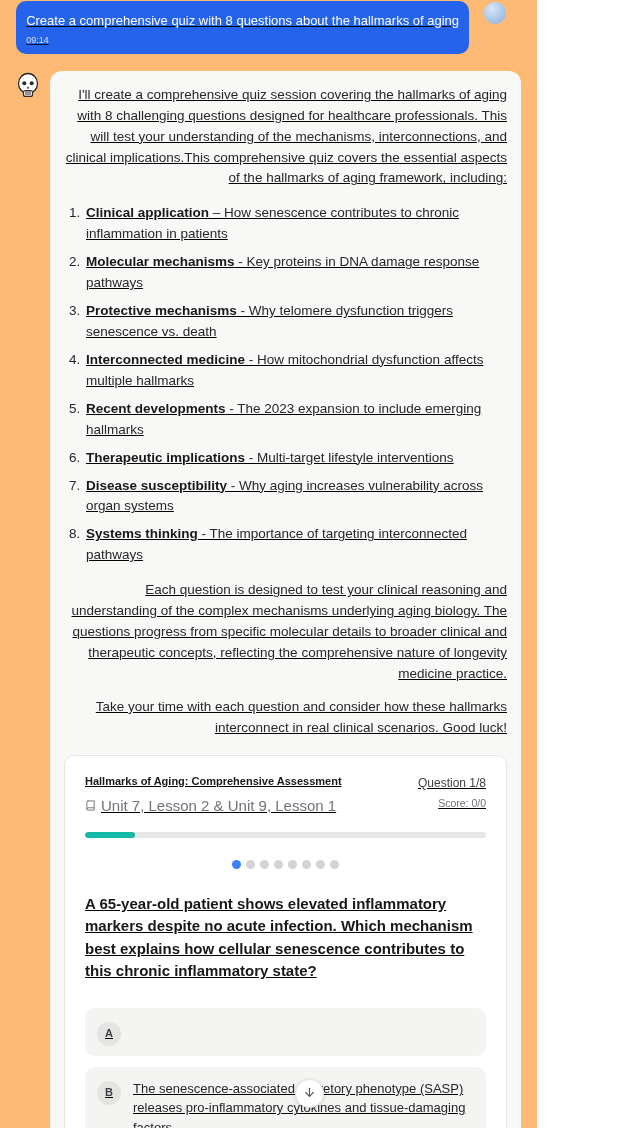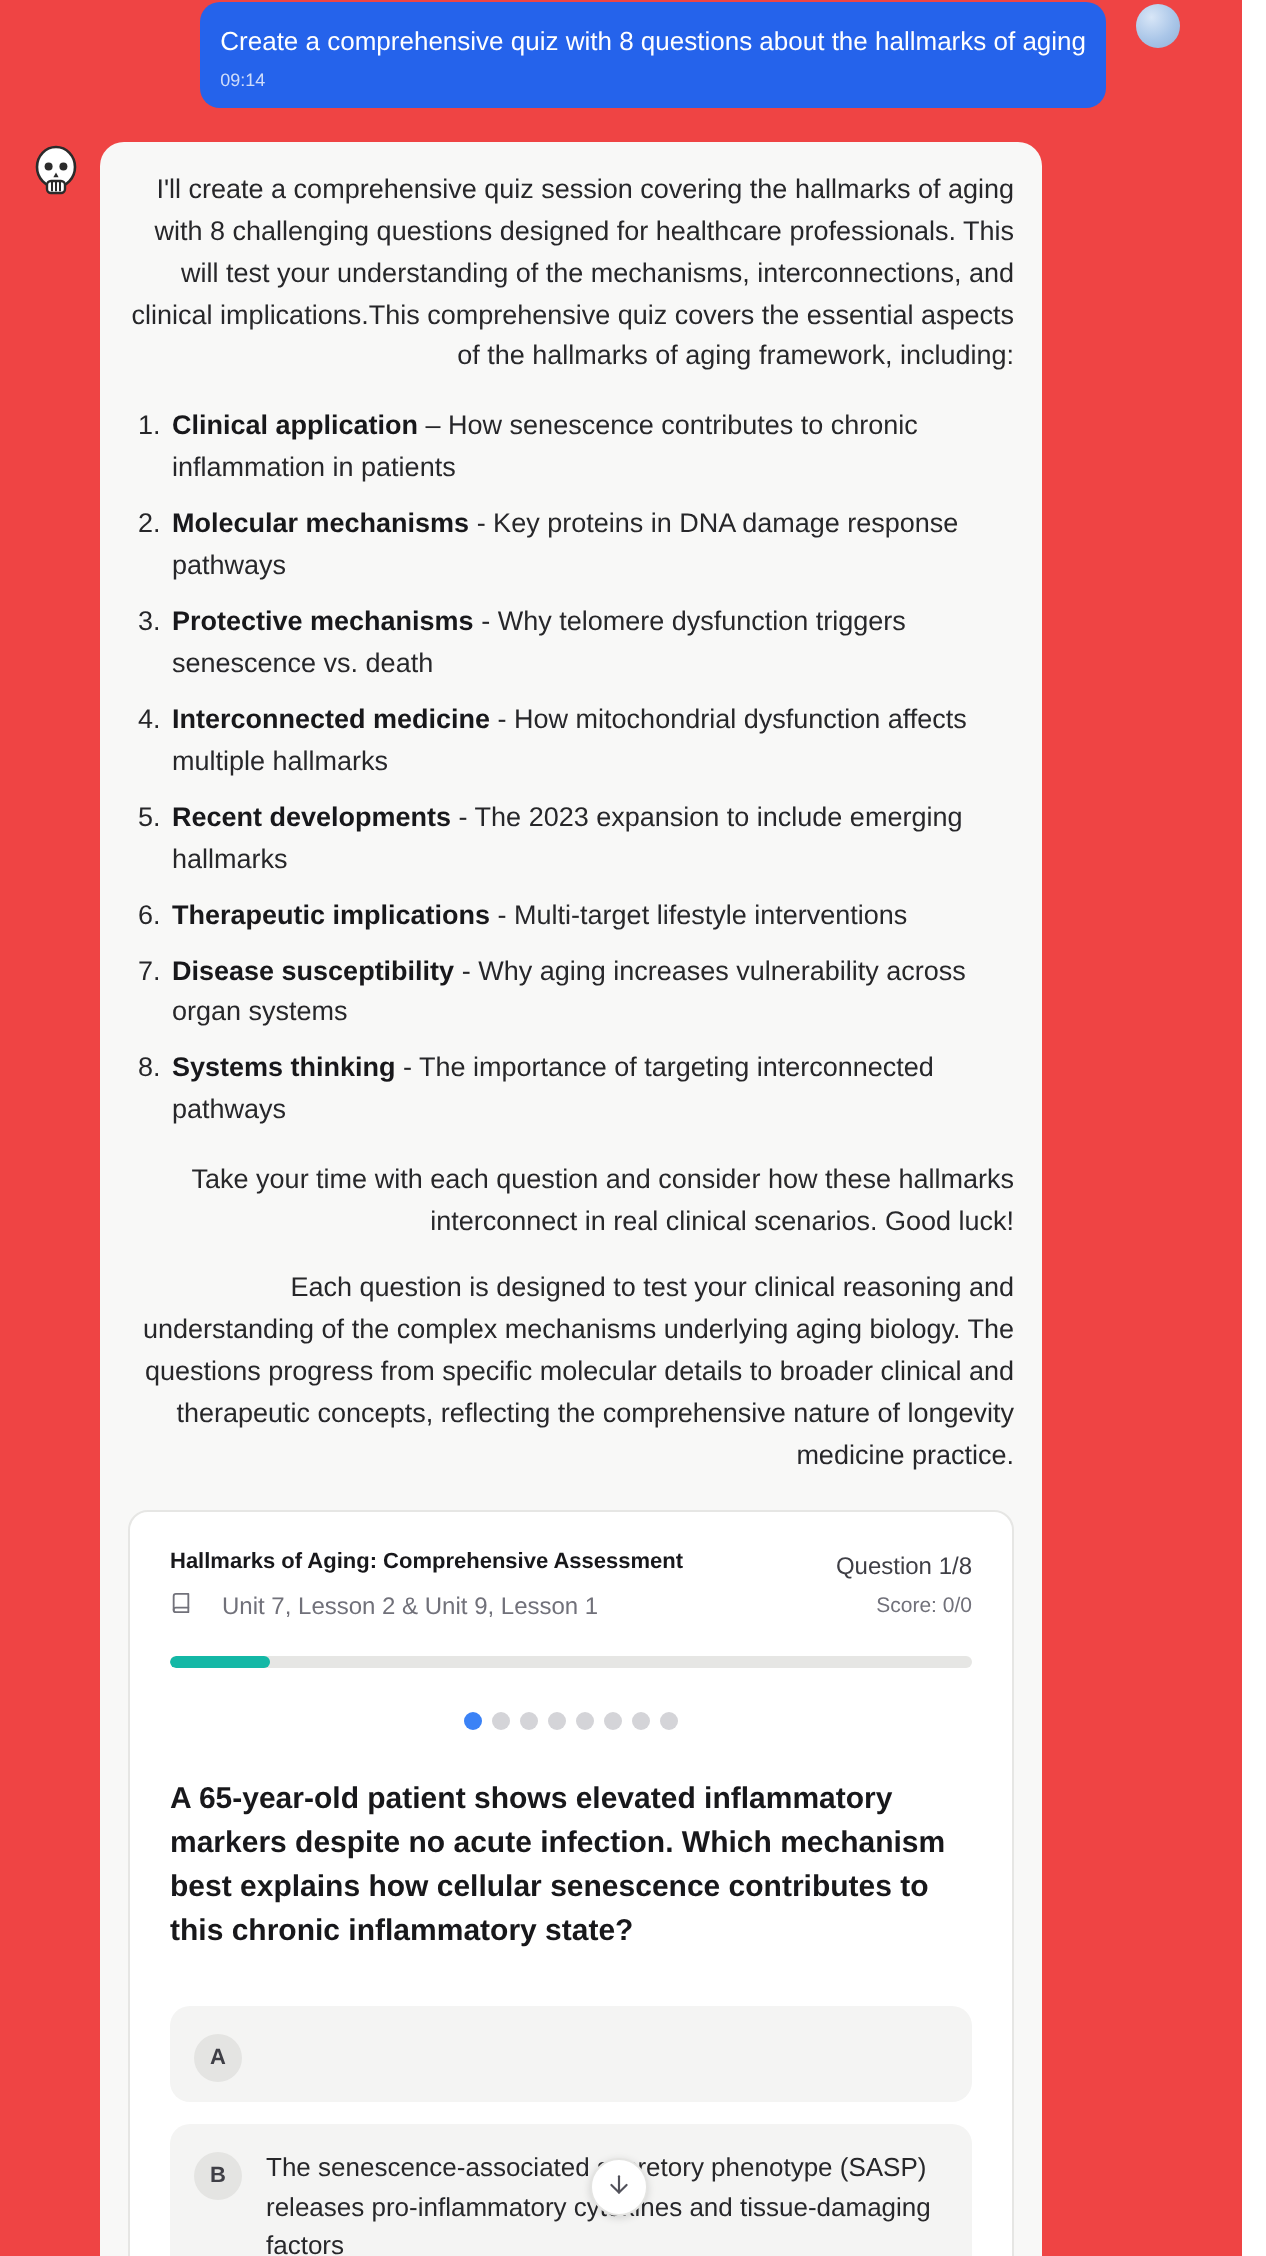--- a/index.html
+++ b/index.html
@@ -2,21 +2,21 @@
 <html style="--blue: #2563eb; --teal: #14b8a6; --dot-active: #3b82f6;"><head>
 <meta charset="utf-8">
 <style>
   :root{
     --blue:#2563eb;
     --teal:#14b8a6;
     --dot-active:#3b82f6;
   }
   *{box-sizing:border-box;}
   body{margin:0;background:#fff;font-family:"Liberation Sans",sans-serif;}
-  .page{position:relative;width:621px;height:1128px;overflow:hidden;background:#ef4444;}
+  .page{position:relative;width:537px;height:1128px;overflow:hidden;background:#fdba74;text-decoration:underline;}
 
   
   .user-row{display:flex;justify-content:flex-end;align-items:flex-start;gap:15px;padding:1px 31px 0 0;}
   .user-bubble{background:var(--blue);color:#fff;border-radius:10px;padding:11px 10px 7px 10px;max-width:460px;font-size:13px;line-height:1.4;}
   .user-time{font-size:9px;opacity:.78;margin-top:4px;}
   .user-avatar{width:22px;height:22px;border-radius:50%;flex-shrink:0;margin-top:1px;
     background:radial-gradient(circle at 35% 30%, #d8e6f7 0%, #aac6e8 55%, #8fb0d9 100%);}
 
   
   .assistant-row{display:flex;align-items:flex-start;gap:8px;padding-left:14px;margin-top:17px;}
@@ -25,21 +25,21 @@
     font-size:13.5px;color:#27272a;line-height:1.55;}
   .assistant-card p{margin:12px 0;text-align:right;}
   .assistant-card ol{margin:14px 0;padding-left:20px;}
   .assistant-card li{margin-bottom:7px;padding-left:2px;}
   .assistant-card strong{color:#18181b;}
 
   
   .quiz-card{background:#fff;border:1px solid #e6e6e4;border-radius:10px;padding:18px 20px 20px;margin-top:16px;}
   .quiz-header{display:flex;justify-content:space-between;align-items:flex-start;}
   .quiz-title{font-size:11px;font-weight:bold;color:#18181b;line-height:1.3;max-width:300px;}
-  .quiz-sub{display:flex;align-items:center;gap:15px;color:#71717a;font-size:12px;margin-top:6px;}
+  .quiz-sub{display:flex;align-items:center;gap:5px;color:#71717a;font-size:15px;margin-top:6px;}
   .quiz-meta{text-align:right;flex-shrink:0;}
   .q-counter{font-size:12px;color:#3f3f46;font-weight:500;}
   .q-score{font-size:10.5px;color:#71717a;margin-top:3px;}
 
   .progress-track{height:6px;background:#e6e6e4;border-radius:3px;margin-top:15px;overflow:hidden;}
   .progress-fill{height:100%;background:var(--teal);border-radius:3px;width:12.5%;}
 
   .dots{display:flex;justify-content:center;gap:5px;margin-top:22px;}
   .dot{width:9px;height:9px;border-radius:50%;background:#d4d4d8;}
   .dot.active{background:var(--dot-active);}
@@ -92,22 +92,22 @@
           <li><strong>Clinical application</strong> – How senescence contributes to chronic inflammation in patients</li>
           <li><strong>Molecular mechanisms</strong> - Key proteins in DNA damage response pathways</li>
           <li><strong>Protective mechanisms</strong> - Why telomere dysfunction triggers senescence vs. death</li>
           <li><strong>Interconnected medicine</strong> - How mitochondrial dysfunction affects multiple hallmarks</li>
           <li><strong>Recent developments</strong> - The 2023 expansion to include emerging hallmarks</li>
           <li><strong>Therapeutic implications</strong> - Multi-target lifestyle interventions</li>
           <li><strong>Disease susceptibility</strong> - Why aging increases vulnerability across organ systems</li>
           <li><strong>Systems thinking</strong> - The importance of targeting interconnected pathways</li>
         </ol>
 
+      <p>Each question is designed to test your clinical reasoning and understanding of the complex mechanisms underlying aging biology. The questions progress from specific molecular details to broader clinical and therapeutic concepts, reflecting the comprehensive nature of longevity medicine practice.</p>
       <p>Take your time with each question and consider how these hallmarks interconnect in real clinical scenarios. Good luck!</p>
-      <p>Each question is designed to test your clinical reasoning and understanding of the complex mechanisms underlying aging biology. The questions progress from specific molecular details to broader clinical and therapeutic concepts, reflecting the comprehensive nature of longevity medicine practice.</p>
 
       <div class="quiz-card">
         <div class="quiz-header">
           <div>
             <div class="quiz-title">Hallmarks of Aging: Comprehensive Assessment</div>
             <div class="quiz-sub">
               <span>
                 <svg width="11" height="11" viewBox="0 0 24 24" fill="none" stroke="#71717a" stroke-width="2" stroke-linecap="round" stroke-linejoin="round">
                   <path d="M4 19.5A2.5 2.5 0 0 1 6.5 17H20"></path>
                   <path d="M6.5 2H20v20H6.5A2.5 2.5 0 0 1 4 19.5v-15A2.5 2.5 0 0 1 6.5 2z"></path>

